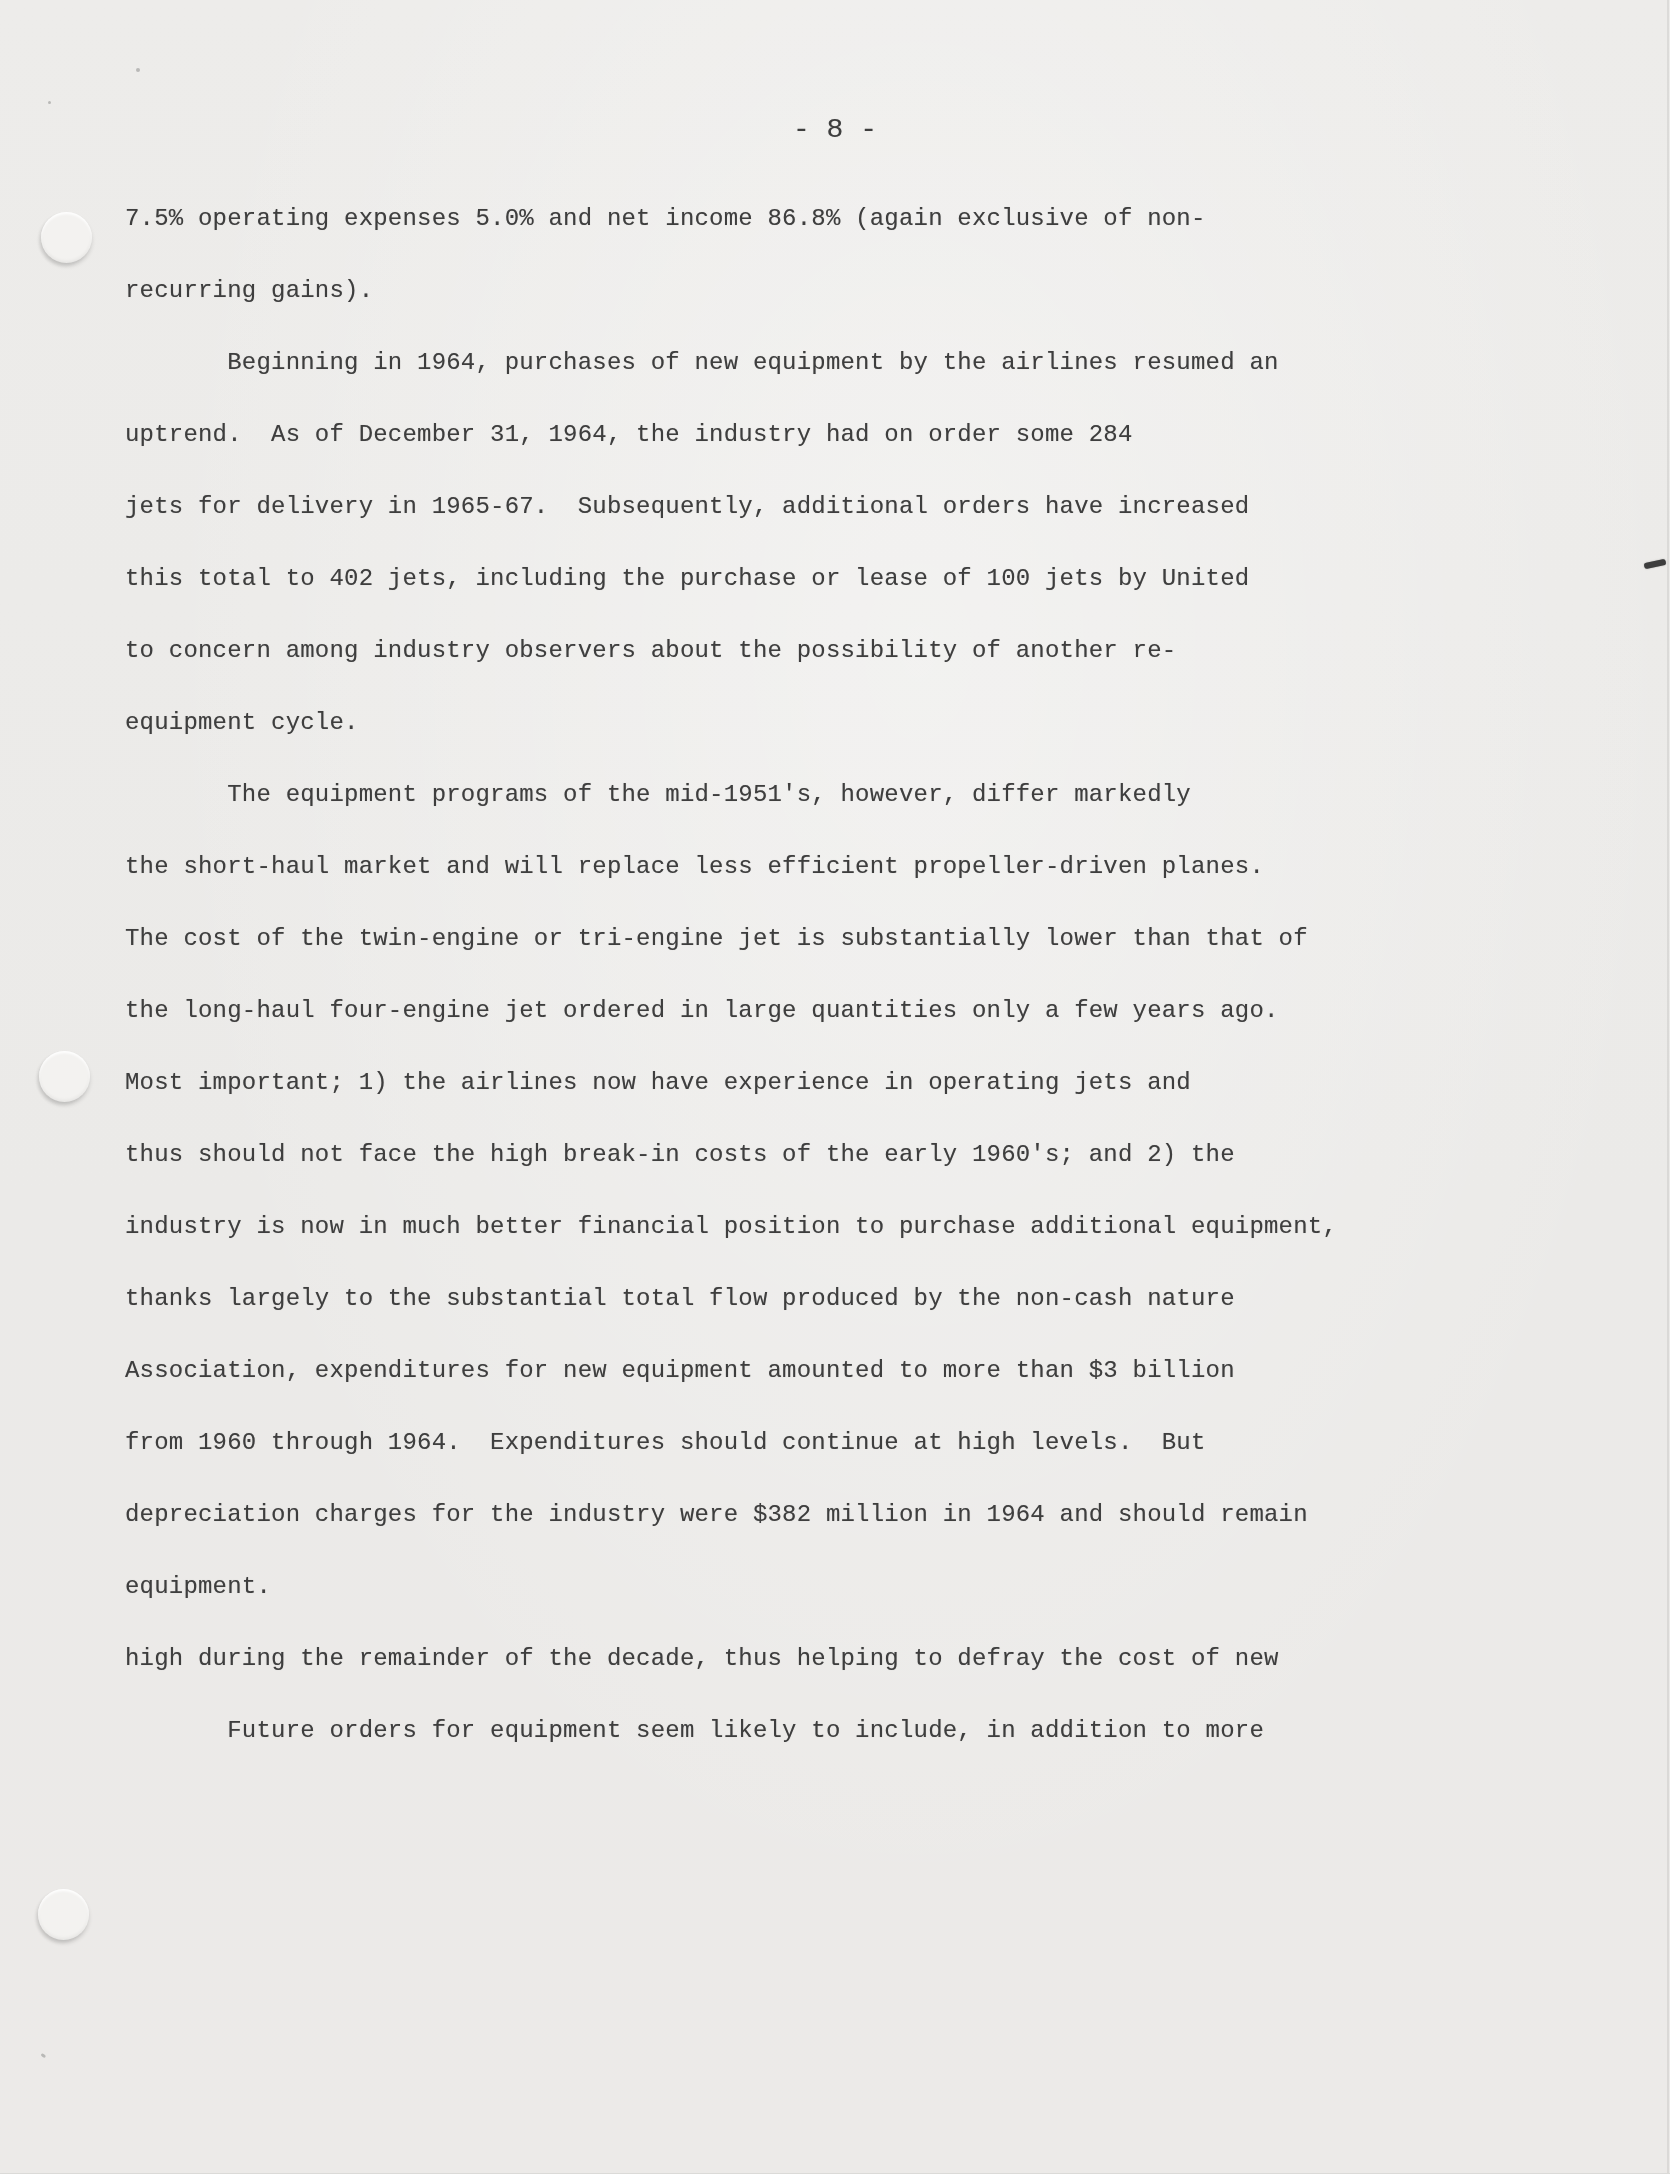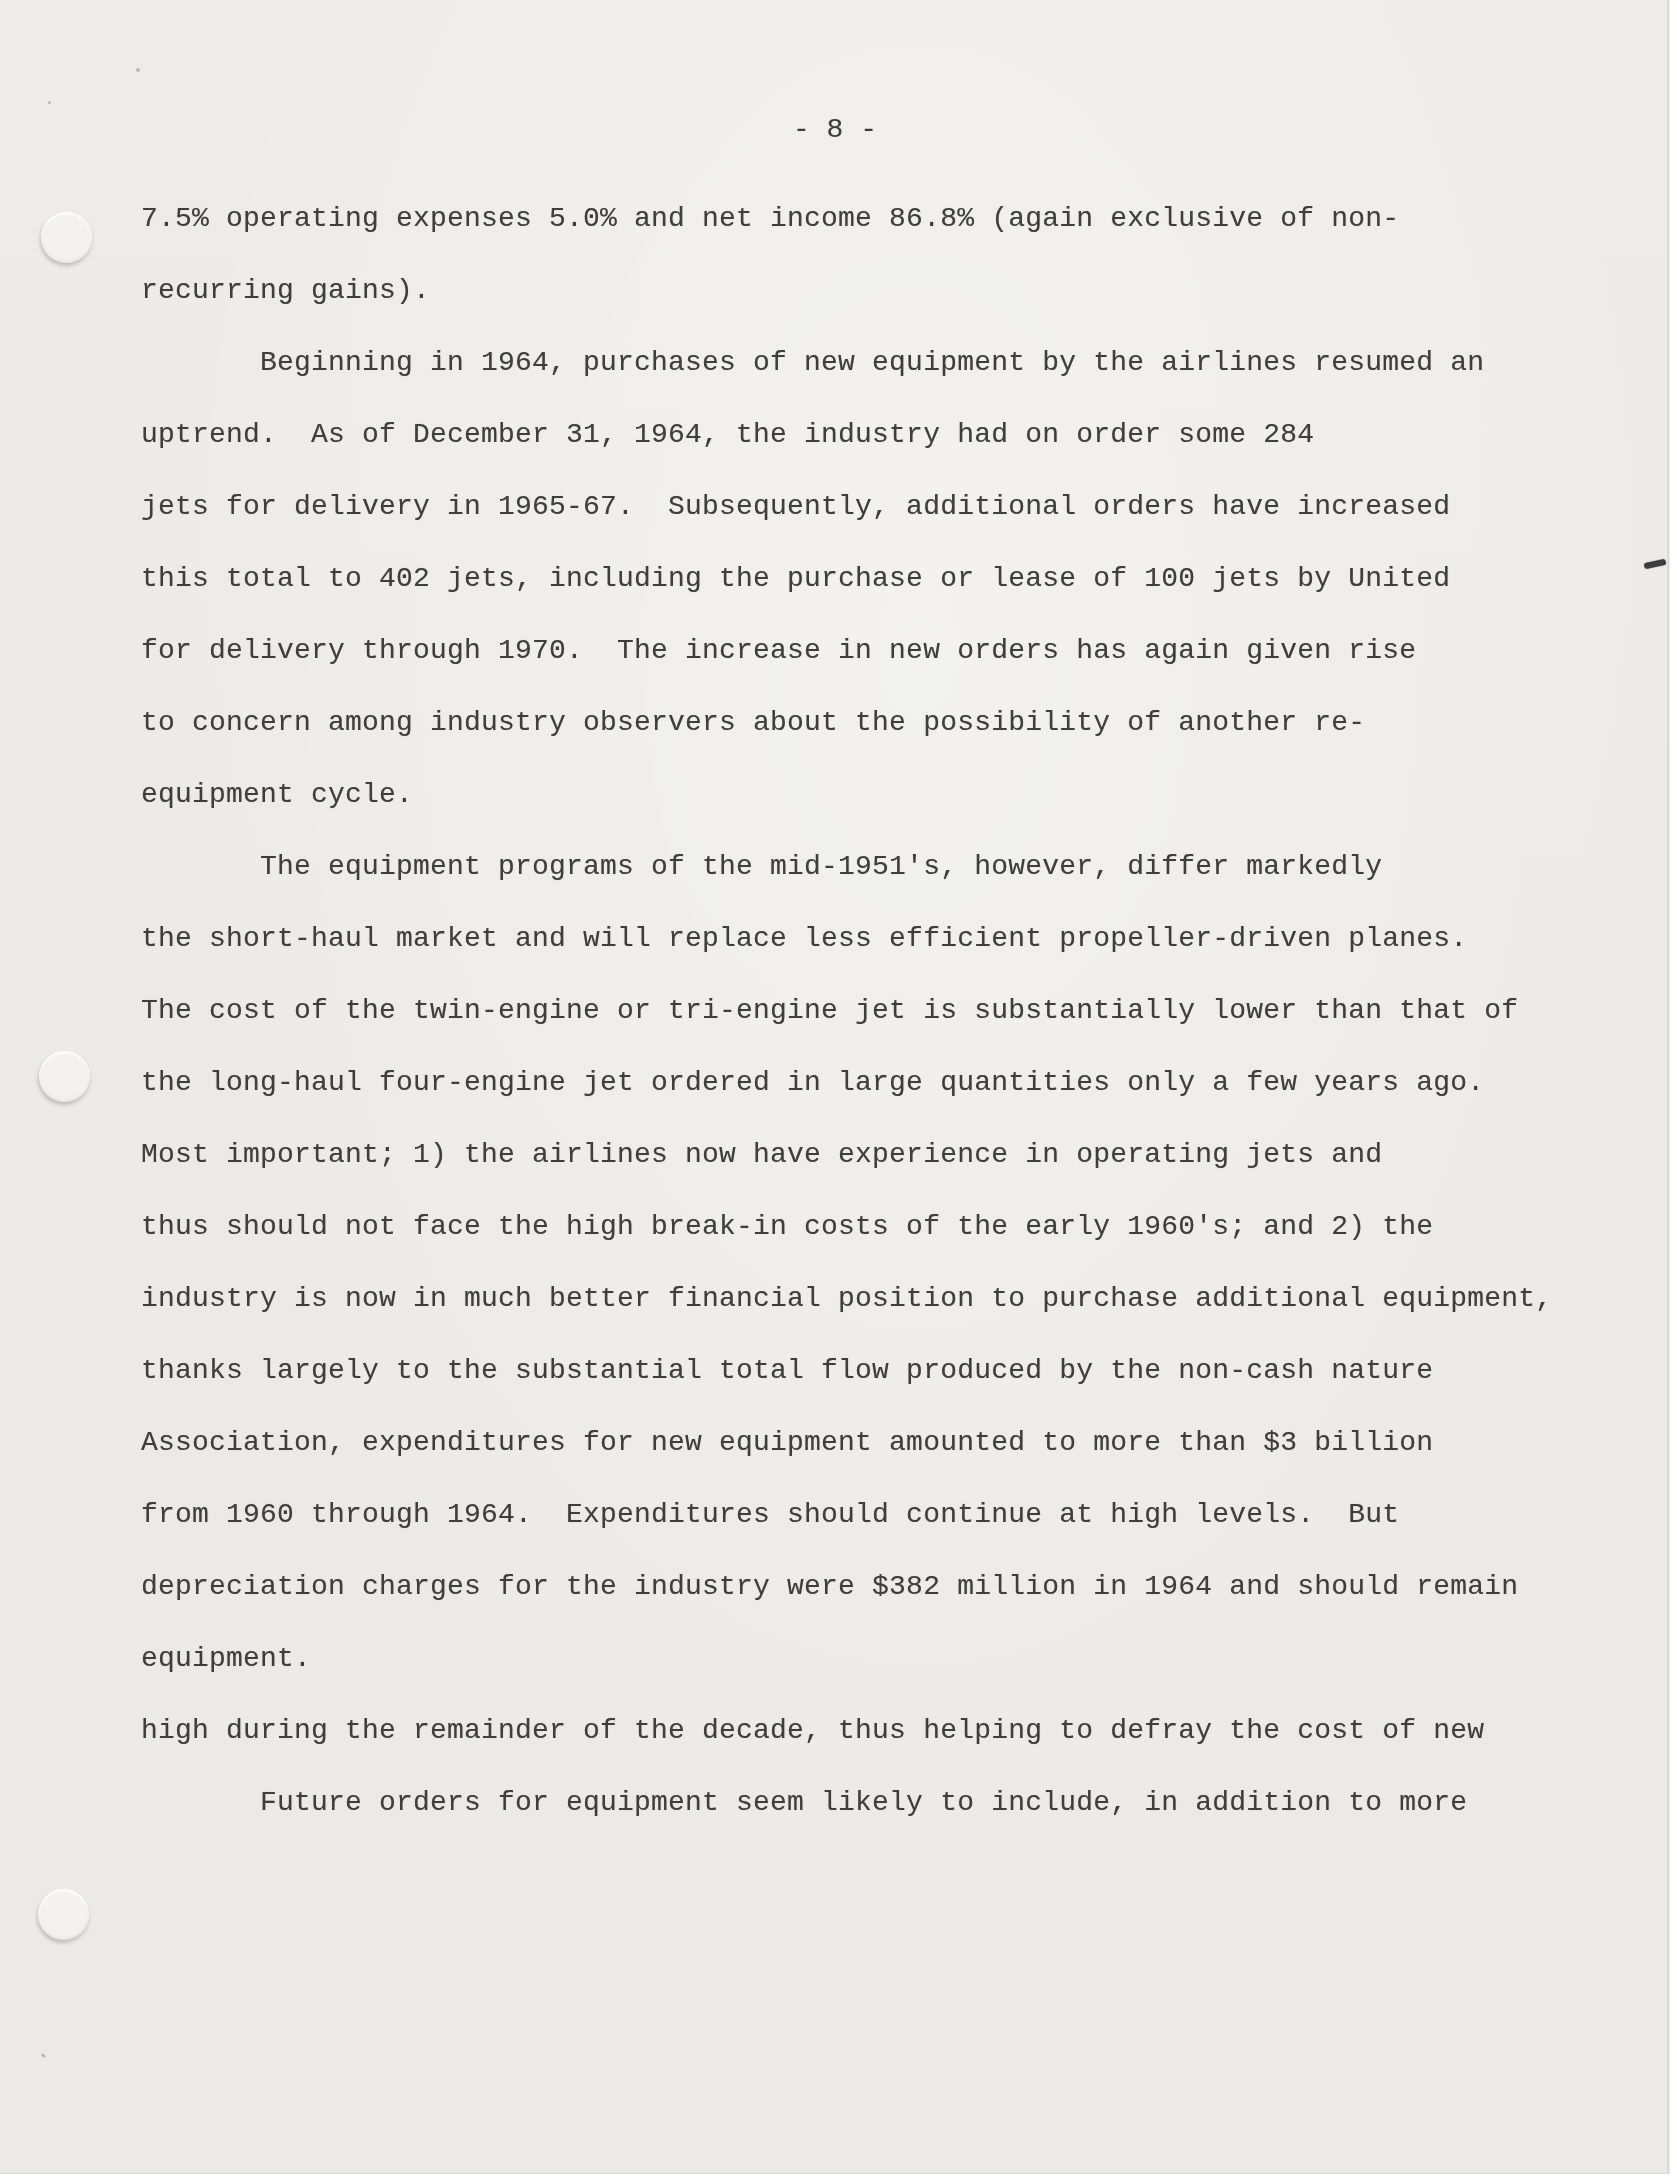--- a/index.html
+++ b/index.html
@@ -63,27 +63,26 @@
     white-space: pre;
   }
   .body-text {
     position: absolute;
     left: 125px;
     top: 183px;
     width: 1487px;
   }
   .text-line {
     height: 72px;
-    font-size: 28px;
+    font-size: 24px;
     line-height: 72px;
     color: #3e3e3e;
     text-shadow: 0 0 0.7px rgba(62,62,62,0.35);
     white-space: pre;
     letter-spacing: 0.2px;
-    margin-left: 16px;
   }
   .ink-dash {
     position: absolute;
     left: 1644px;
     top: 561px;
     width: 22.4px;
     height: 6px;
     background: #3d3d3d;
     border-radius: 2.6px;
     transform: rotate(-12deg);
@@ -111,21 +110,20 @@
 
     <div class="page-number">- 8 -</div>
 
     <div class="body-text">
       <div class="text-line">7.5% operating expenses 5.0% and net income 86.8% (again exclusive of non-</div>
       <div class="text-line">recurring gains).</div>
       <div class="text-line">       Beginning in 1964, purchases of new equipment by the airlines resumed an</div>
       <div class="text-line">uptrend.  As of December 31, 1964, the industry had on order some 284</div>
       <div class="text-line">jets for delivery in 1965-67.  Subsequently, additional orders have increased</div>
       <div class="text-line">this total to 402 jets, including the purchase or lease of 100 jets by United</div>
-      <div class="text-line">for delivery through 1970.  The increase in new orders has again given rise</div>
       <div class="text-line">to concern among industry observers about the possibility of another re-</div>
       <div class="text-line">equipment cycle.</div>
       <div class="text-line">       The equipment programs of the mid-1951's, however, differ markedly</div>
       <div class="text-line">the short-haul market and will replace less efficient propeller-driven planes.</div>
       <div class="text-line">The cost of the twin-engine or tri-engine jet is substantially lower than that of</div>
       <div class="text-line">the long-haul four-engine jet ordered in large quantities only a few years ago.</div>
       <div class="text-line">Most important; 1) the airlines now have experience in operating jets and</div>
       <div class="text-line">thus should not face the high break-in costs of the early 1960's; and 2) the</div>
       <div class="text-line">industry is now in much better financial position to purchase additional equipment,</div>
       <div class="text-line">thanks largely to the substantial total flow produced by the non-cash nature</div>

